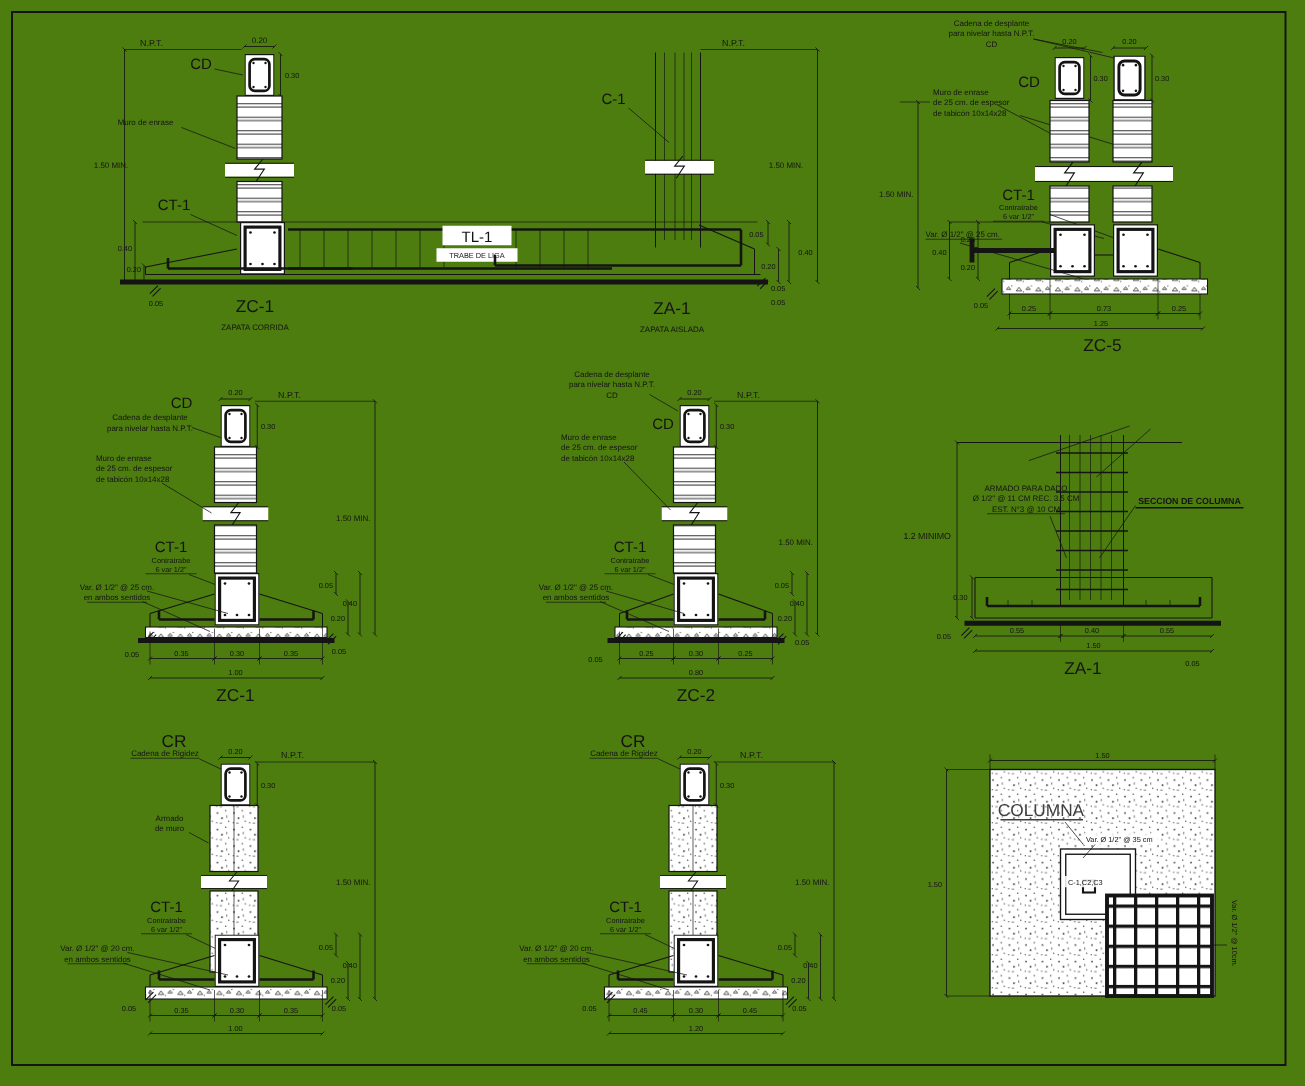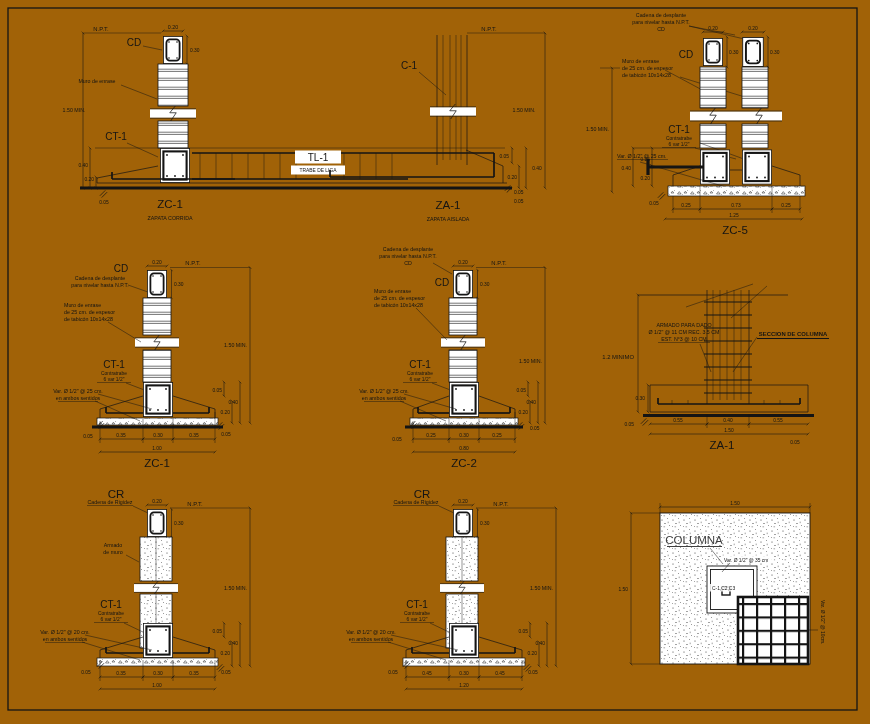--- a/index.html
+++ b/index.html
@@ -1,16 +1,16 @@
 <!DOCTYPE html>
 <html><head>
 <meta charset="utf-8">
 <style>
   html,body{margin:0;padding:0;background:#e9e9e9}
-  .sheet{position:relative;width:870px;height:724px;background:#a16207;font-family:"Liberation Sans",sans-serif;overflow:hidden}
+  .sheet{position:relative;width:870px;height:724px;background:#4d7c0f;font-family:"Liberation Sans",sans-serif;overflow:hidden}
   svg{position:absolute;left:0;top:0}
   text{fill:#141414;font-family:"Liberation Sans",sans-serif}
   .t4{font-size:4.9px}.t5{font-size:5.3px}.t6{font-size:5.9px}
   .t10{font-size:10px}.t11{font-size:11.5px}.b{font-weight:bold}
   .g{fill:#3f3f3f}
   .ln{stroke:#141414;stroke-width:.7;fill:none}
   .lt{stroke:#141414;stroke-width:.45;fill:none}
   .th{stroke:#141414;stroke-width:1.7;fill:none}
   .xk{stroke:#141414;stroke-width:3.2;fill:none}
   .dm{stroke:#141414;stroke-width:.55;fill:none}

